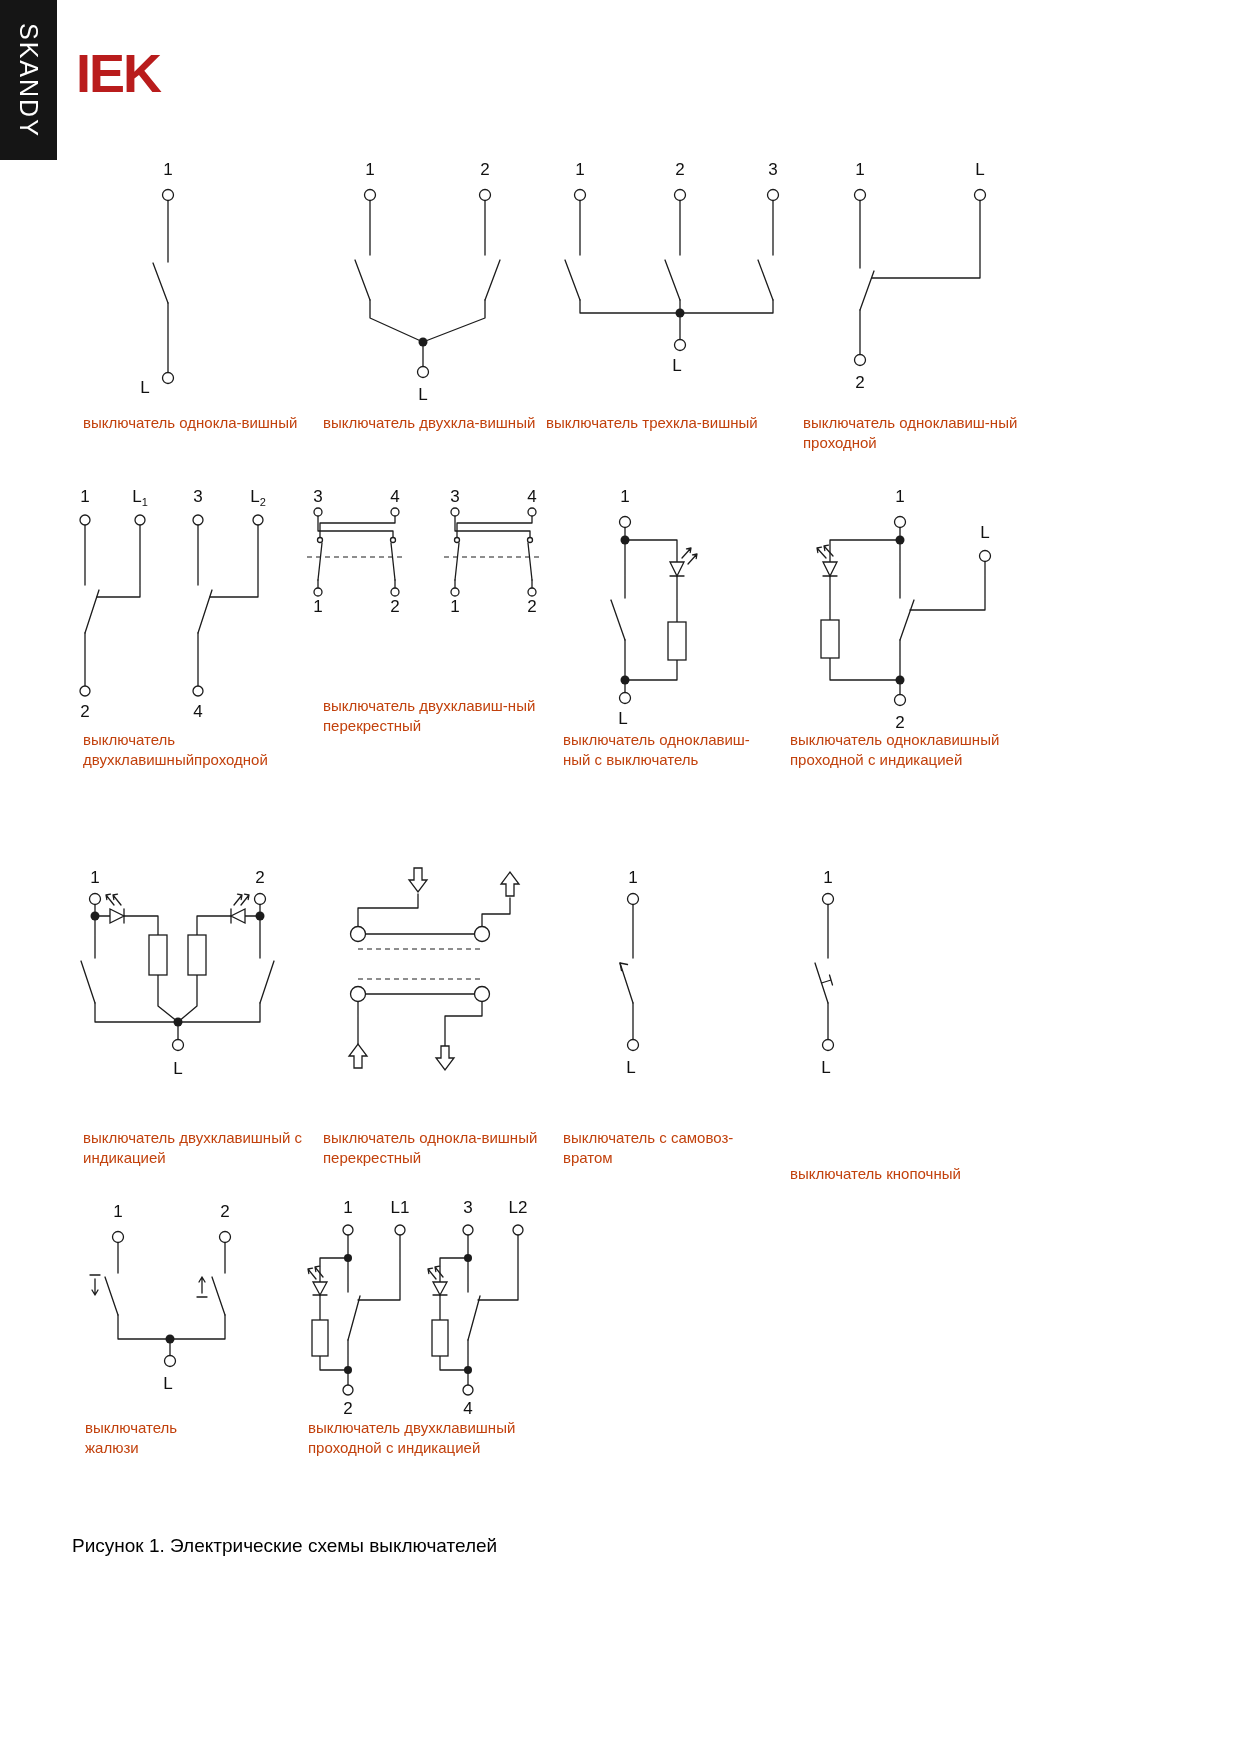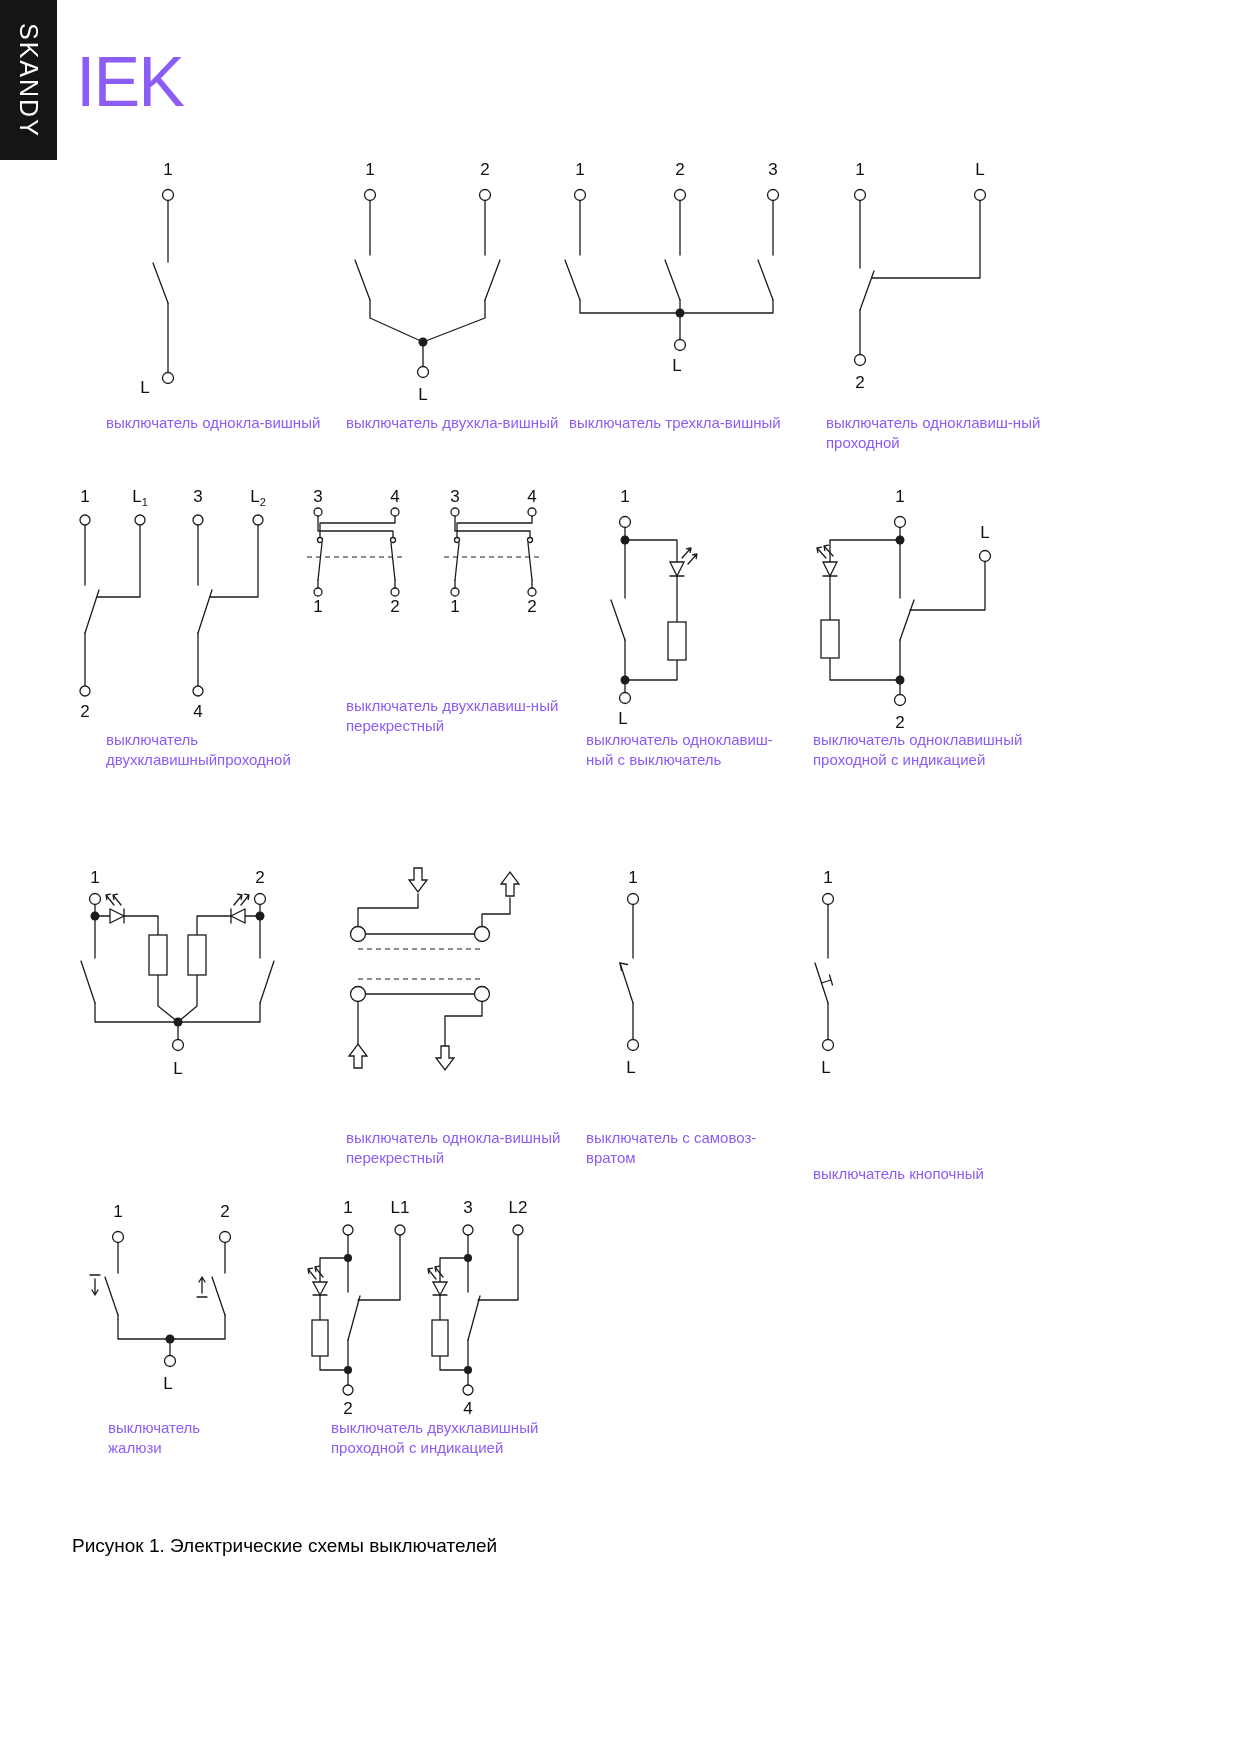--- a/index.html
+++ b/index.html
@@ -3,24 +3,24 @@
 <meta charset="utf-8">
 <style>
   * { margin:0; padding:0; box-sizing:border-box; }
   html,body { background:#fff; }
   .page { position:relative; width:1241px; height:1751px; background:#fff;
           font-family:"Liberation Sans",sans-serif; color:#111; overflow:hidden; }
   .brand-bar { position:absolute; left:0; top:0; width:57px; height:160px; background:#151515;
                display:flex; align-items:center; justify-content:center; }
   .brand-text { writing-mode:vertical-rl; color:#fff; font-size:25px; letter-spacing:2px;
                 font-family:"Liberation Sans",sans-serif; }
-  .logo { position:absolute; left:76px; top:42px; font-size:70px; font-weight:400;
-          letter-spacing:-2px; color:#8b5cf6; font-family:"Liberation Sans",sans-serif; }
+  .logo { position:absolute; left:76px; top:42px; font-size:54px; font-weight:700;
+          letter-spacing:-2px; color:#b91c1c; font-family:"Liberation Sans",sans-serif; }
   .diag { position:absolute; overflow:visible; }
-  .caption { position:absolute; font-size:15px; line-height:20px; color:#8b5cf6;margin-left:23px; }
+  .caption { position:absolute; font-size:15px; line-height:20px; color:#c2410c; }
   .fig-caption { position:absolute; left:72px; top:1488px; font-size:19px; color:#000;margin-top:47px; }
 
   svg .w    { stroke:#1c1c1c; stroke-width:1.3; fill:none; stroke-linecap:round; stroke-linejoin:round; }
   svg .dash { stroke:#1c1c1c; stroke-width:1.1; fill:none; stroke-dasharray:5 4; }
   svg .term { fill:#fff; stroke:#1c1c1c; stroke-width:1.3; }
   svg .dot  { fill:#1c1c1c; stroke:none; }
   svg .res  { fill:#fff; stroke:#1c1c1c; stroke-width:1.3; }
   svg .led  { fill:#fff; stroke:#1c1c1c; stroke-width:1.3; }
   svg .arrow-outline { fill:#fff; stroke:#1c1c1c; stroke-width:1.3; stroke-linejoin:miter; }
   svg .lbl  { font-family:"Liberation Sans",sans-serif; font-size:17px; fill:#111; text-anchor:middle; }
@@ -304,20 +304,24 @@
   </div>
   <div class="caption" style="left:563px;top:730px">
     <div>выключатель одноклавиш-</div>
     <div>ный с выключатель</div>
   </div>
   <div class="caption" style="left:790px;top:730px">
     <div>выключатель одноклавишный</div>
     <div>проходной с индикацией</div>
   </div>
 
+  <div class="caption" style="left:83px;top:1128px">
+    <div>выключатель двухклавишный с</div>
+    <div>индикацией</div>
+  </div>
   <div class="caption" style="left:323px;top:1128px">
     <div>выключатель однокла-вишный</div>
     <div>перекрестный</div>
   </div>
   <div class="caption" style="left:563px;top:1128px">
     <div>выключатель с самовоз-</div>
     <div>вратом</div>
   </div>
   <div class="caption" style="left:790px;top:1164px">
     <div>выключатель кнопочный</div>

